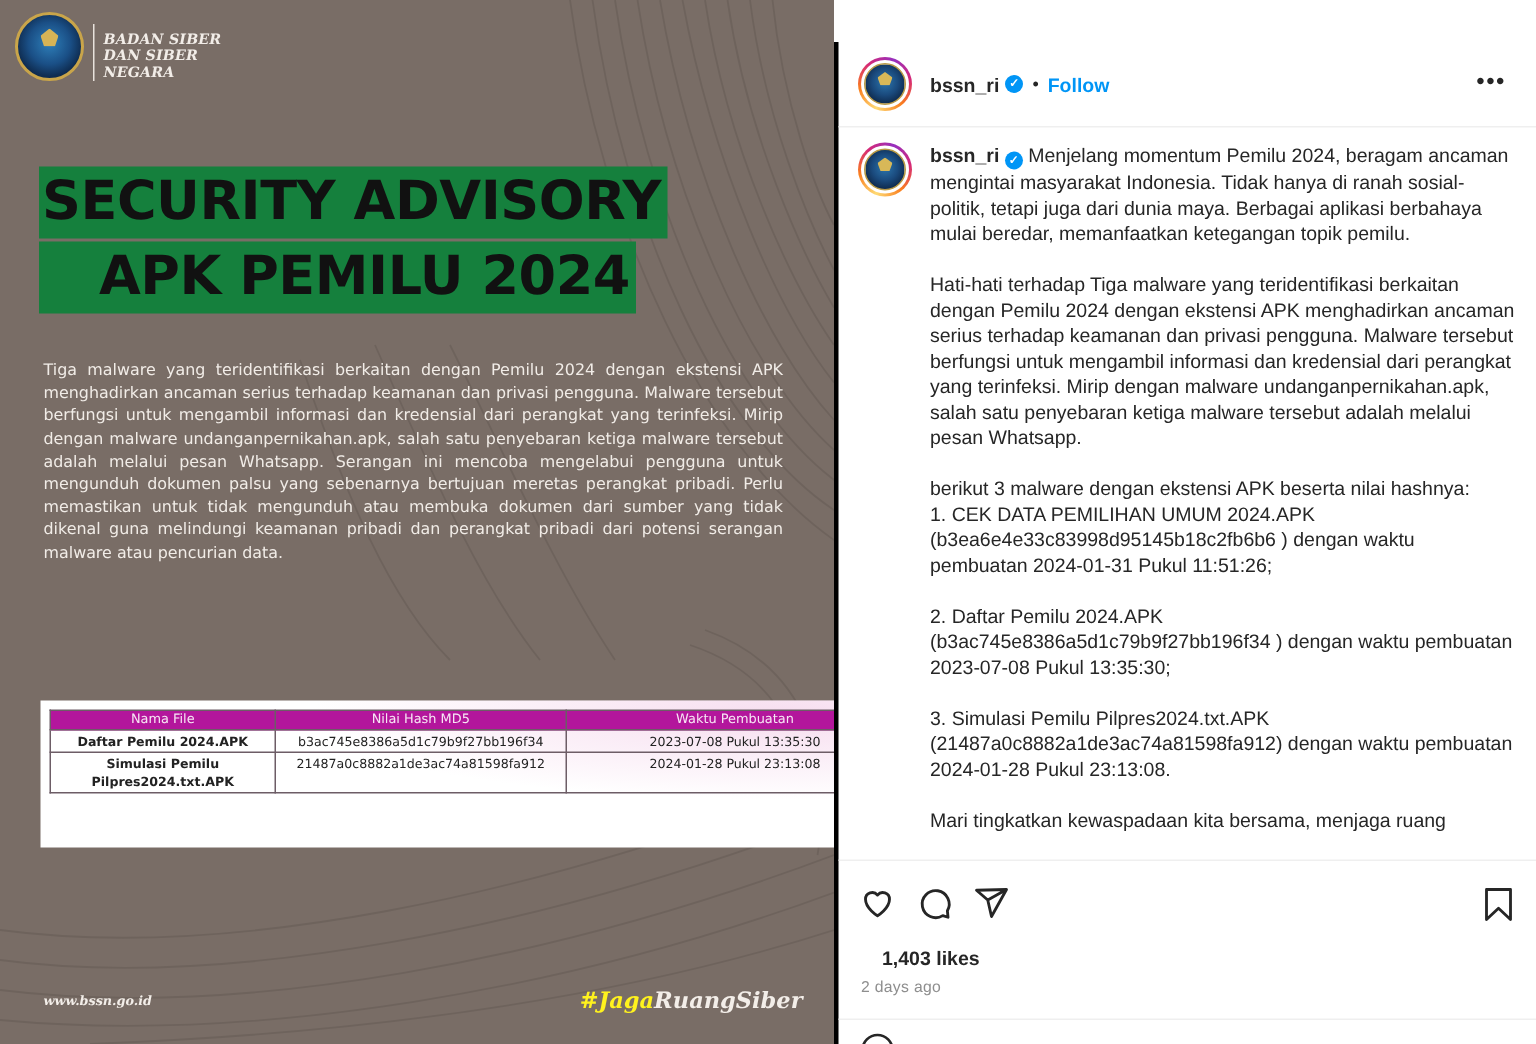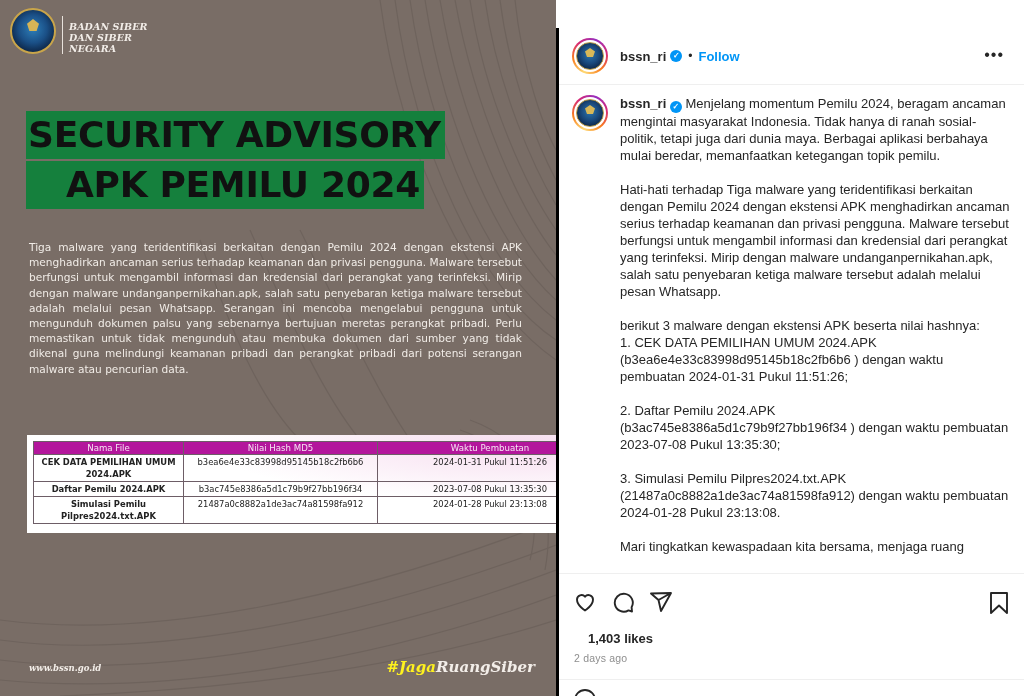--- a/index.html
+++ b/index.html
@@ -37,21 +37,21 @@
   }
   .headline .hl2 { margin-top: 2px; padding-left: 40px; }
 
   .body-para {
     position: absolute; left: 29px; top: 240px; width: 493px;
     color: #f1ece7; font-family: "DejaVu Sans", sans-serif; font-size: 10.6px;
     line-height: 15.2px; text-align: justify;
   }
 
   .table-wrap {
-    position: absolute; left: 27px; top: 435px; width: 582px; height: 98px;
+    position: absolute; left: 27px; top: 467px; width: 582px; height: 98px;
     background: #fff; padding: 6px 6px;
     background-image: radial-gradient(ellipse at 85% 10%, rgba(236,180,220,0.45) 0%, rgba(255,255,255,0) 45%);
   }
   table.md5 { width: 100%; border-collapse: collapse; font-family: "DejaVu Sans", sans-serif; }
   table.md5 th {
     background: #b3169c; color: #f7e6f4; font-weight: normal; font-size: 8.6px;
     height: 13px; border: 1px solid #6d5d66;
   }
   table.md5 td {
     font-size: 8.4px; color: #222; border: 1px solid #6d5d66; vertical-align: top;
@@ -184,25 +184,20 @@
     <table class="md5">
       <thead>
         <tr>
           <th>Nama File</th>
           <th>Nilai Hash MD5</th>
           <th>Waktu Pembuatan</th>
         </tr>
       </thead>
       <tbody>
         <tr>
-          <td class="fname">CEK DATA PEMILIHAN UMUM 2024.APK</td>
-          <td class="hash">b3ea6e4e33c83998d95145b18c2fb6b6</td>
-          <td>2024-01-31 Pukul 11:51:26</td>
-        </tr>
-        <tr>
           <td class="fname">Daftar Pemilu 2024.APK</td>
           <td class="hash">b3ac745e8386a5d1c79b9f27bb196f34</td>
           <td>2023-07-08 Pukul 13:35:30</td>
         </tr>
         <tr>
           <td class="fname">Simulasi Pemilu Pilpres2024.txt.APK</td>
           <td class="hash">21487a0c8882a1de3ac74a81598fa912</td>
           <td>2024-01-28 Pukul 23:13:08</td>
         </tr>
       </tbody>

